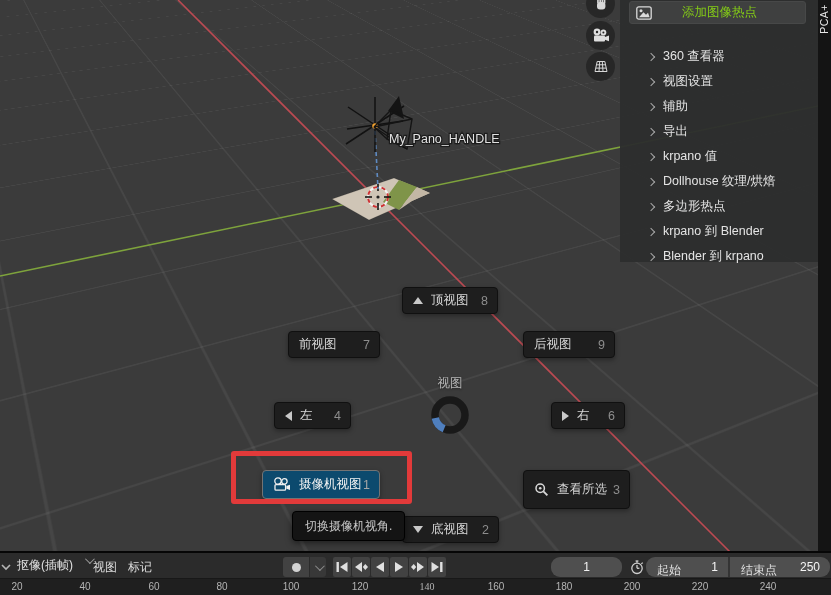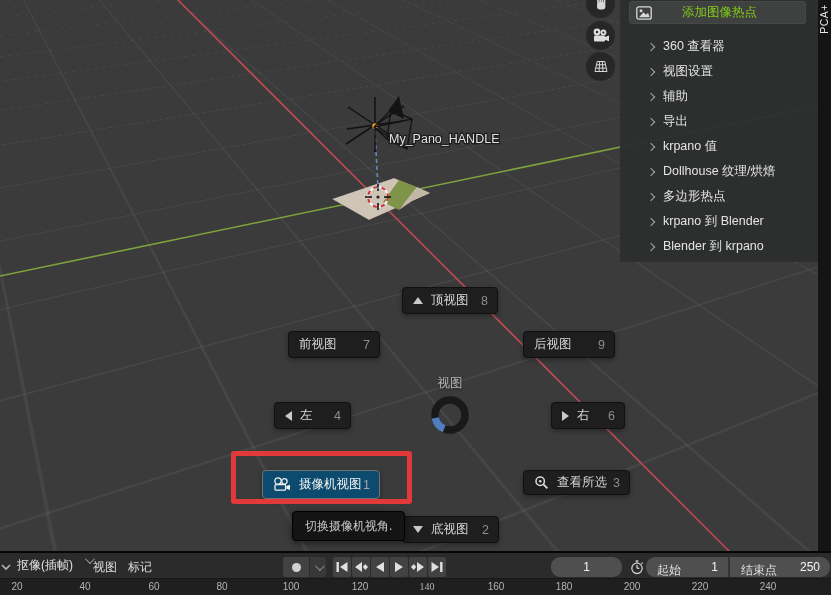--- a/index.html
+++ b/index.html
@@ -19,21 +19,21 @@
   .gizmo{position:absolute;width:29px;height:29px;border-radius:50%;background:rgba(38,38,38,.92);
     display:flex;align-items:center;justify-content:center;}
 
   
   .sidebar{position:absolute;left:620px;top:0;width:198px;height:262px;background:rgba(45,46,46,.96);
     font-size:12.5px;color:#e4e4e4;}
   .sidebar-header{position:absolute;left:9px;top:1px;width:177px;height:23px;background:#3f4040;
     border:1px solid #474848;border-radius:3px;display:flex;align-items:center;}
   .sidebar-header .hicon{margin-left:6px;display:flex;}
   .sidebar-header .hlabel{flex:1;text-align:center;color:#84cc16;padding-right:18px;}
-  .side-item{position:absolute;left:0;width:198px;height:25px;display:flex;align-items:center;color:#e4e4e4;}
+  .side-item{position:absolute;left:0;width:198px;height:25px;display:flex;align-items:center;color:#e4e4e4;margin-top:10px;}
   .side-item .chev{margin-left:28px;margin-right:9px;display:flex;}
   .chev-right{width:6px;height:6px;border-right:1.6px solid #a8a8a8;border-bottom:1.6px solid #a8a8a8;
     transform:rotate(-45deg);}
   .side-strip{position:absolute;left:818px;top:0;width:13px;height:551px;background:#141414;}
   .side-tab{position:absolute;left:0;top:4px;width:13px;writing-mode:vertical-rl;transform:rotate(180deg);
     font-size:10.5px;color:#e8e8e8;text-align:left;letter-spacing:.5px;}
 
   
   .pie-btn{position:absolute;display:flex;align-items:center;gap:8px;padding-left:10px;
     background:#1e1e1e;border:1px solid #101010;border-radius:4px;color:#d6d6d6;font-size:12.5px;
@@ -259,21 +259,21 @@
     <div class="pie-btn hl" style="left:262px;top:470px;width:118px;height:29px;">
       <svg width="18" height="15" viewBox="0 0 18 15">
         <circle cx="5" cy="4" r="3.2" fill="none" stroke="#f0f0f0" stroke-width="1.3"></circle>
         <circle cx="11.4" cy="4.4" r="2.7" fill="none" stroke="#f0f0f0" stroke-width="1.3"></circle>
         <rect x="2" y="7.6" width="10.6" height="5.6" rx="1" fill="none" stroke="#f0f0f0" stroke-width="1.3"></rect>
         <polygon points="13.4,9 17,7.8 17,13 13.4,11.8" fill="#f0f0f0"></polygon>
       </svg>
       <span>摄像机视图</span>
       <span class="key">1</span>
     </div>
-    <div class="pie-btn" style="left:523px;top:470px;width:107px;height:25px;">
+    <div class="pie-btn" style="left:523px;top:470px;width:107px;height:39px;">
       <svg width="15" height="15" viewBox="0 0 15 15">
         <circle cx="6.2" cy="6.2" r="4.2" fill="none" stroke="#d9d9d9" stroke-width="1.5"></circle>
         <circle cx="6.2" cy="6.2" r="1.3" fill="#d9d9d9"></circle>
         <line x1="9.4" y1="9.4" x2="13.4" y2="13.4" stroke="#d9d9d9" stroke-width="1.8"></line>
       </svg>
       <span>查看所选</span>
       <span class="key">3</span>
     </div>
     <div class="pie-btn" style="left:402px;top:516px;width:97px;height:27px;">
       <span class="tri tri-down"></span>

